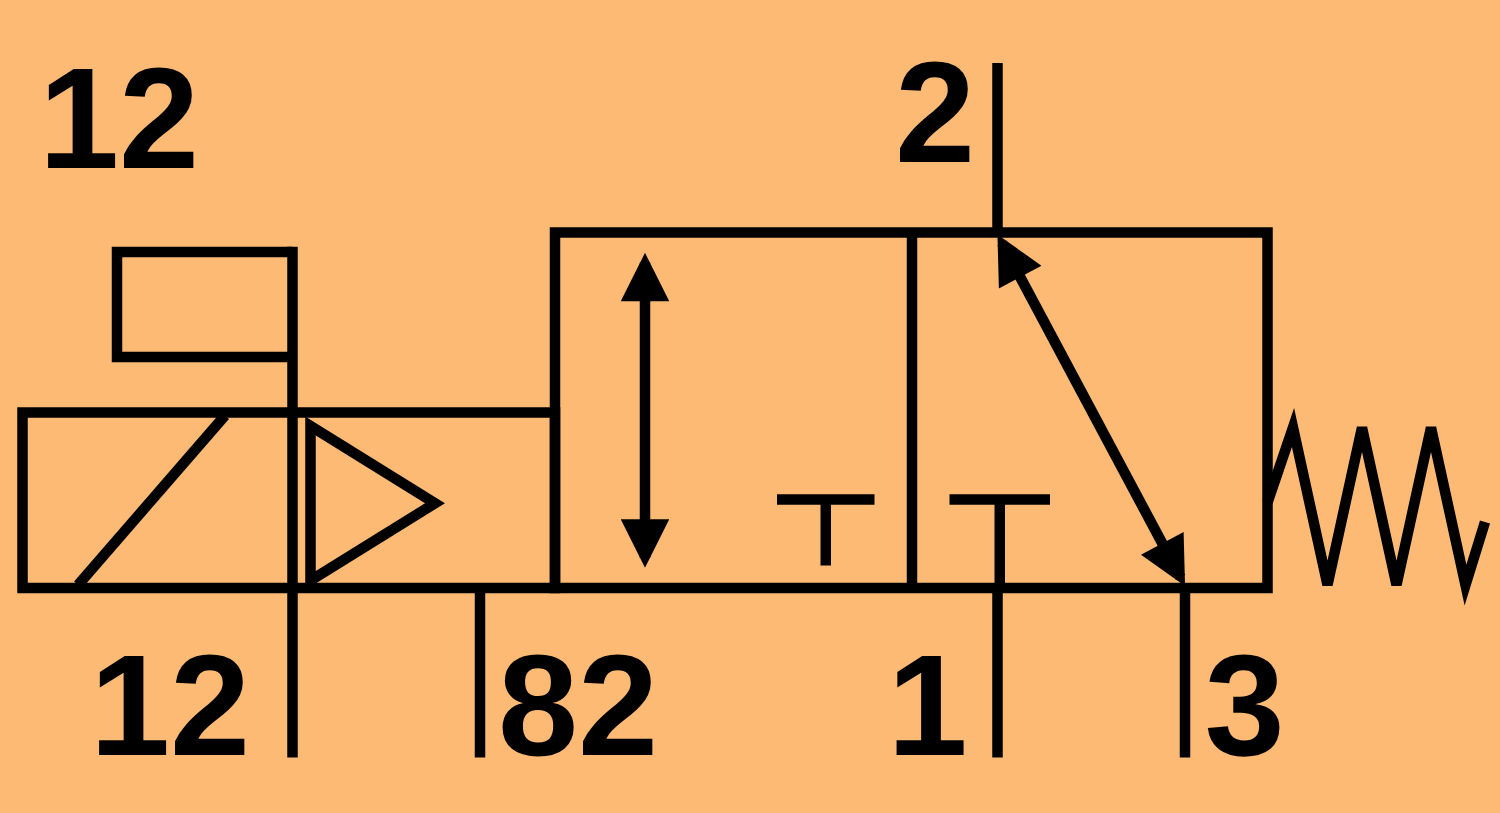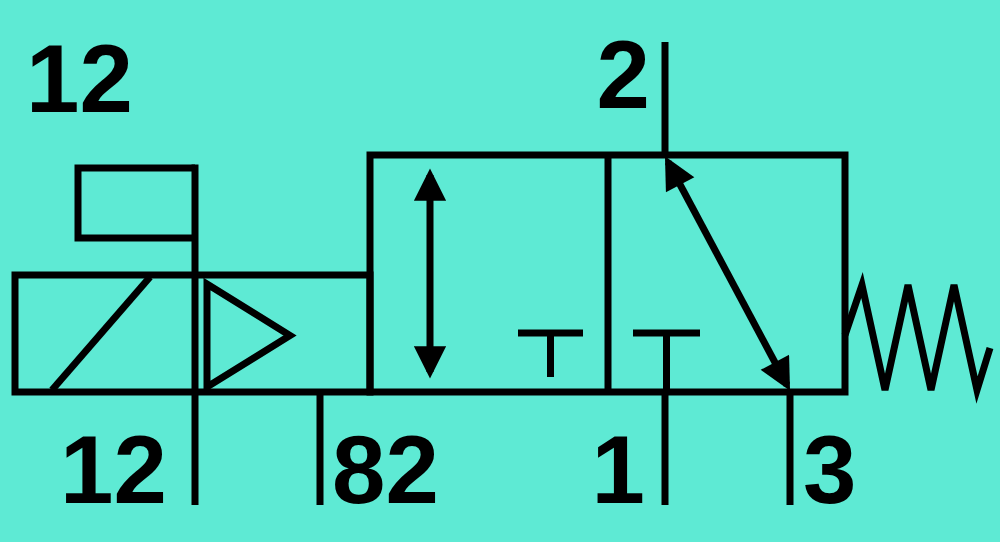--- a/index.html
+++ b/index.html
@@ -4,21 +4,21 @@
 <style>
   html, body {
     margin: 0;
     padding: 0;
     background: #ffffff;
   }
   .stage {
     position: relative;
     width: 1000px;
     height: 542px;
-    background: #5eead4;
+    background: #fdba74;
     overflow: hidden;
   }
   svg {
     display: block;
   }
   text {
     font-family: "Liberation Sans", "DejaVu Sans", sans-serif;
     font-weight: bold;
     font-size: 96px;
     fill: #000000;

